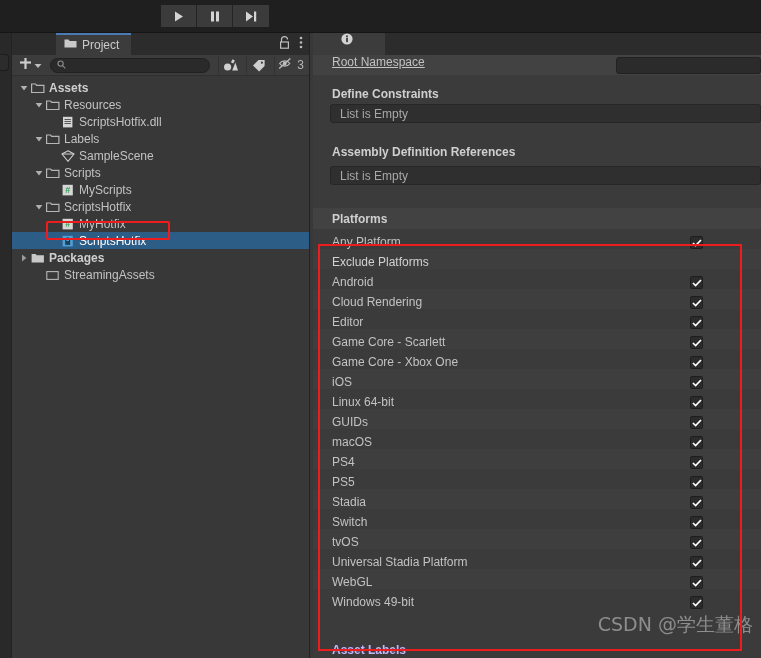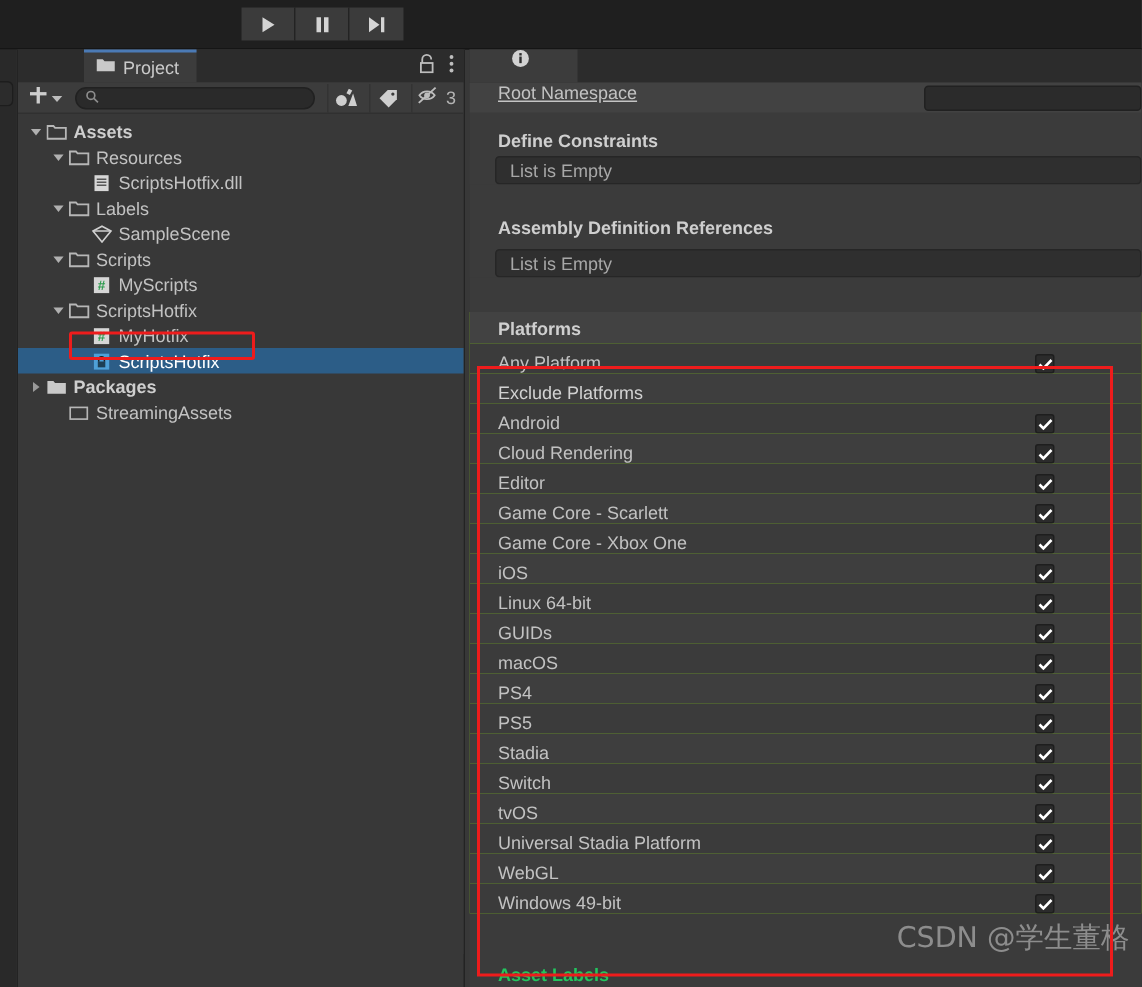--- a/index.html
+++ b/index.html
@@ -309,21 +309,21 @@
   #asset-labels {
     position: absolute;
     left: 313px; bottom: 0;
     width: 448px; height: 16px;
     background: #3b3b3b;
     display: flex;
     align-items: center;
     padding-left: 19px;
     font-size: 12px;
     font-weight: bold;
-    color: #22c55e;
+    color: #c4b5fd;
     z-index: 45;
   }
 </style>
 </head>
 <body>
 
 <div id="toolbar">
   <div id="playback-controls">
     <div class="play-btn">
       <svg width="10" height="11" viewBox="0 0 10 11">

